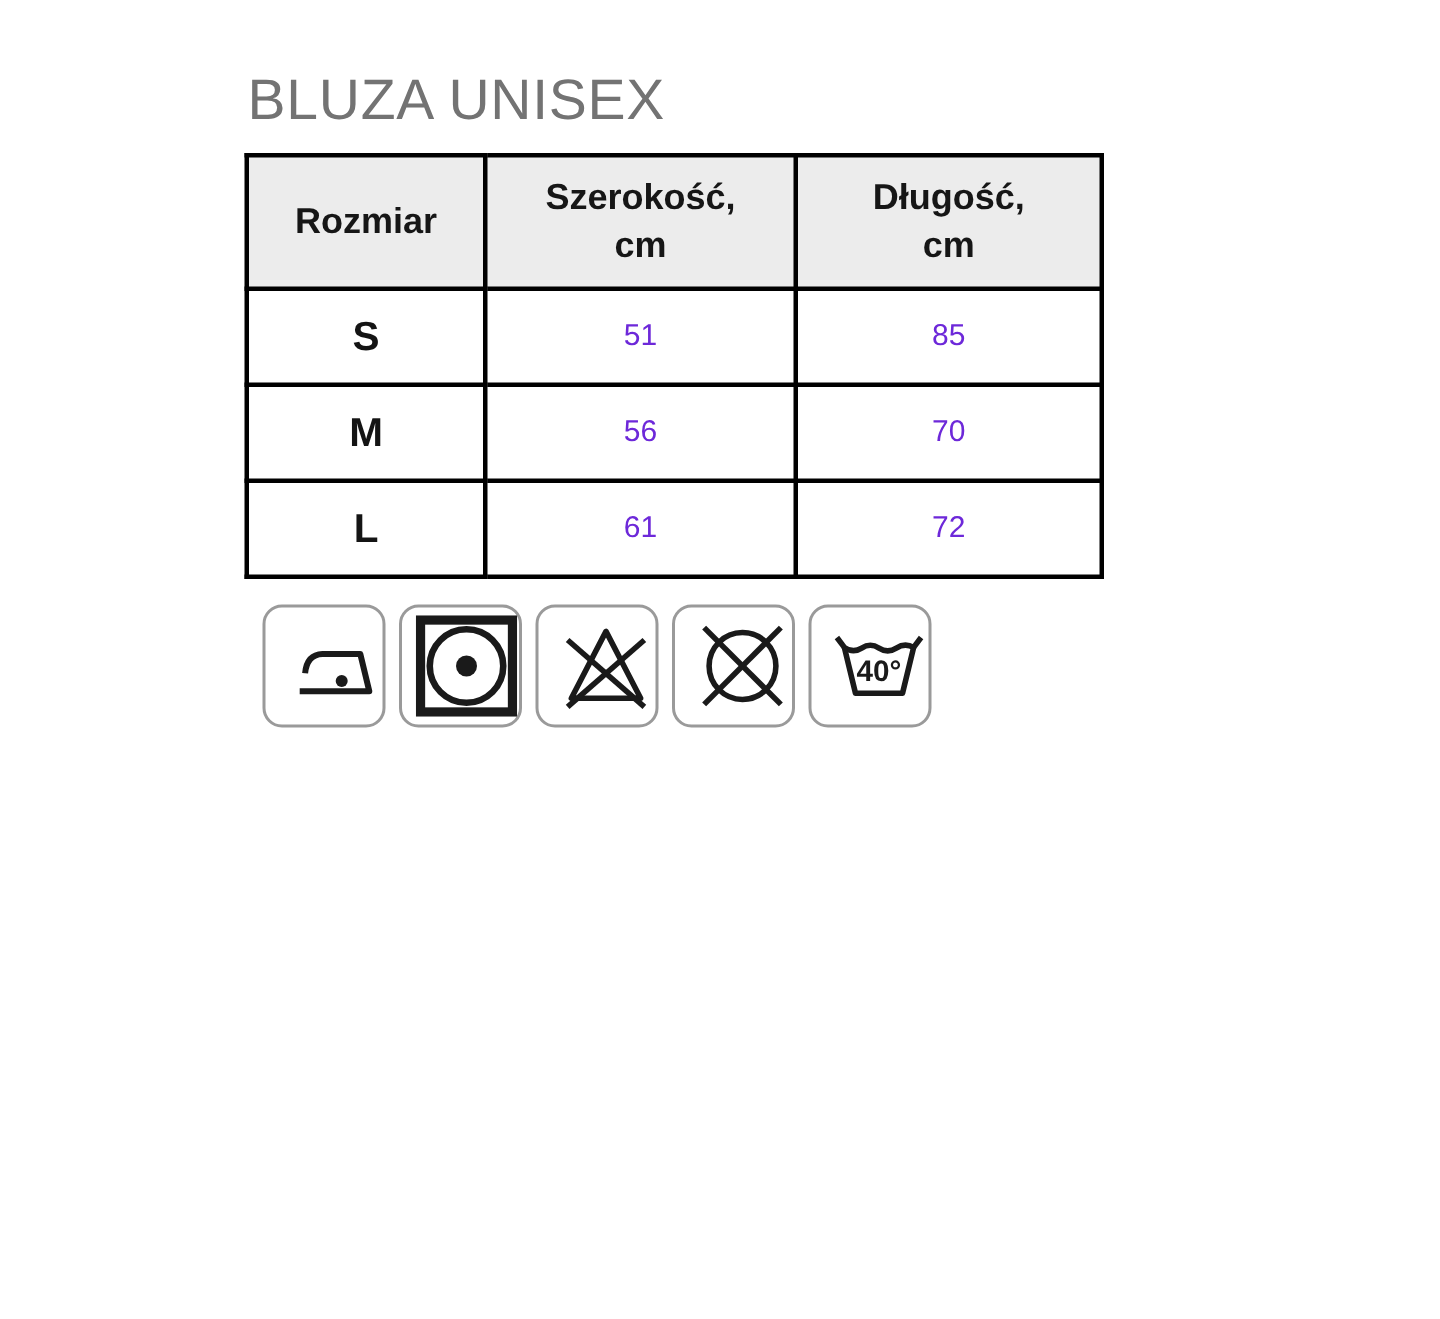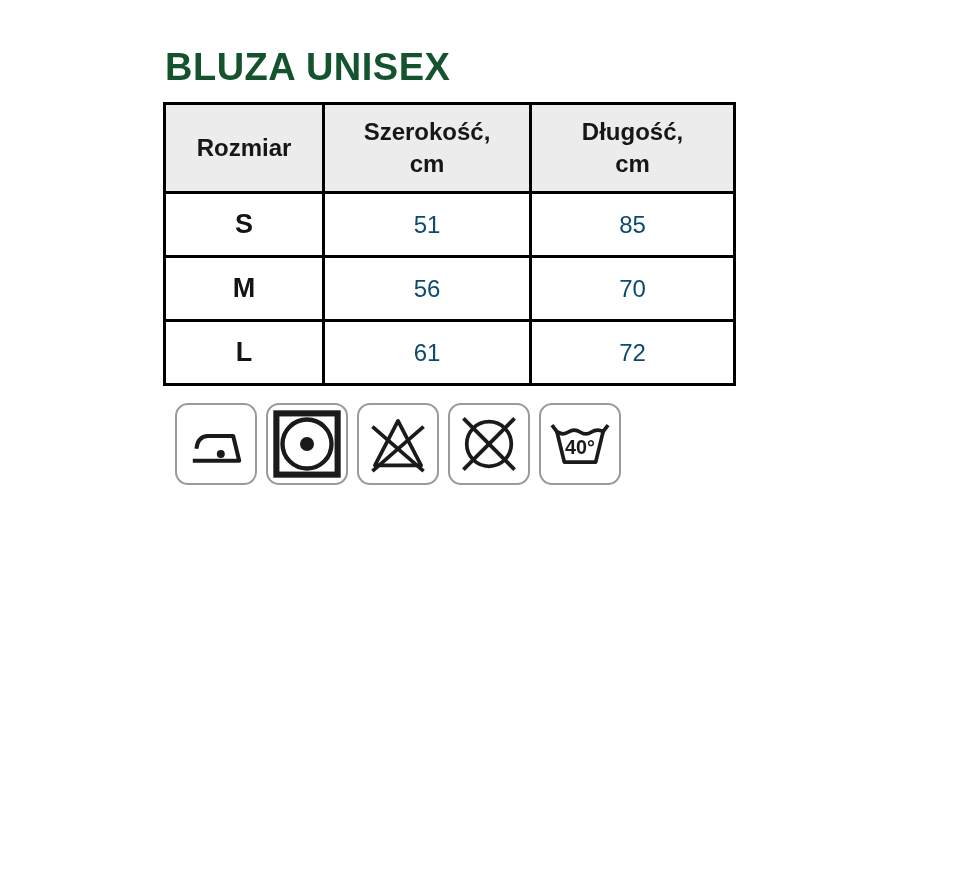--- a/index.html
+++ b/index.html
@@ -13,25 +13,25 @@
     overflow: hidden;
   }
   .content {
     position: absolute;
     left: 163px;
     top: 44px;
     width: 600px;
   }
   .page-title {
     font-size: 38px;
-    font-weight: 700;
+    font-weight: 400;
     letter-spacing: 0.5px;
     line-height: 1;
     margin: 4px 0 16px 2px;
-    color: #14532d;
+    color: #737373;
   }
   table.size-table {
     border-collapse: collapse;
     table-layout: fixed;
   }
   table.size-table th,
   table.size-table td {
     border: 3px solid #000000;
     text-align: center;
     vertical-align: middle;
@@ -48,42 +48,42 @@
   table.size-table td {
     height: 61px;
     background: #ffffff;
   }
   td.size-cell {
     font-size: 27px;
     font-weight: 700;
     color: #141414;
   }
   td.value-cell {
-    font-size: 24px;
+    font-size: 20px;
     font-weight: 400;
-    color: #0c4a6e;
+    color: #6d28d9;
   }
   .col-size   { width: 159px; }
   .col-width  { width: 207px; }
   .col-length { width: 204px; }
 
   .care-row {
     display: flex;
     gap: 9px;
     margin: 17px 0 0 12px;
   }
   .care-box {
     width: 82px;
     height: 82px;
     border: 2px solid #9a9a9a;
     border-radius: 13px;
     background: #ffffff;
     display: flex;
     align-items: center;
-    justify-content: center;
+    justify-content: flex-end;
     box-sizing: border-box;
   }
   .care-box svg {
     display: block;
   }
   .stroke {
     fill: none;
     stroke: #1a1a1a;
   }
   .wash-temp {

